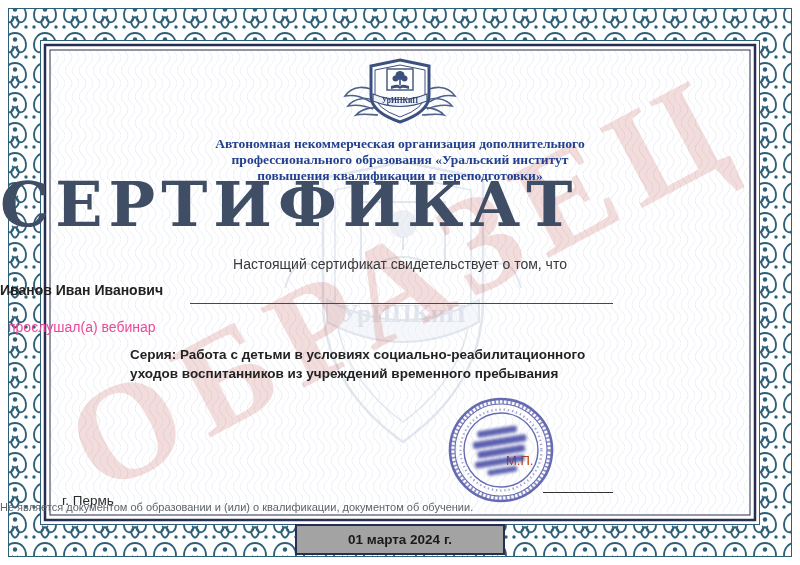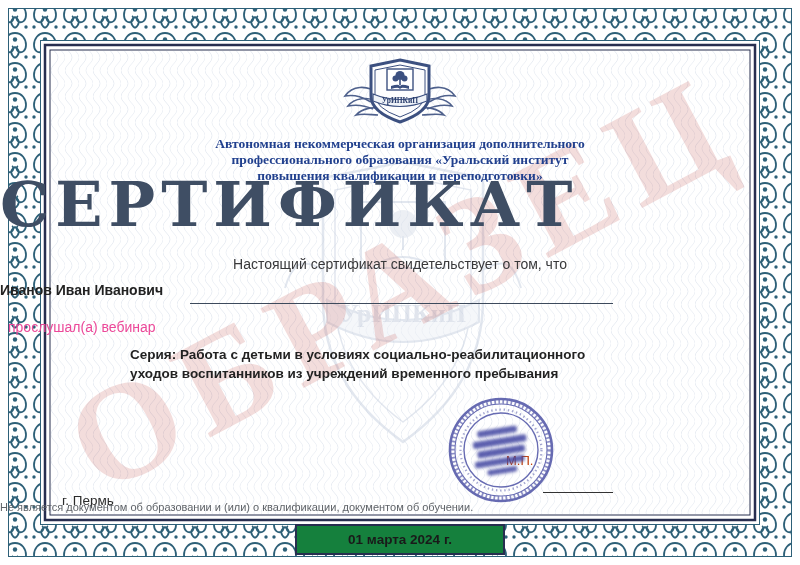--- a/index.html
+++ b/index.html
@@ -33,21 +33,21 @@
   .course{position:absolute;top:346px;left:50%;transform:translateX(-50%);width:540px;
           text-align:left;font-size:13.5px;font-weight:bold;line-height:18.5px;color:#222;}
   .city{position:absolute;left:62px;top:474px;font-size:13.5px;color:#2b2b2b;margin-top:19px;}
   .director{position:absolute;left:264px;top:461px;font-size:13px;line-height:15.5px;color:#2b2b2b;}
   .mp{position:absolute;left:506px;top:453px;font-size:13px;color:#c2410c;z-index:3;}
   .sigline{position:absolute;left:543px;top:492px;width:70px;border-top:1.5px solid #333;z-index:3;}
   .stamp{position:absolute;left:446px;top:395px;width:110px;height:110px;z-index:4;opacity:.85;}
   .disclaimer{position:absolute;top:501px;left:0;width:100%;text-align:left;
               font-size:11px;color:#5f6368;}
   .datebox{position:absolute;left:295px;top:524px;width:210px;height:31px;z-index:5;
-           background:#15803d;border:2.5px solid #272e4f;box-sizing:border-box;
+           background:#a3a3a3;border:2.5px solid #272e4f;box-sizing:border-box;
            display:flex;align-items:center;justify-content:center;
            font-size:13.5px;font-weight:bold;color:#1a1a1a;}
 </style>
 </head>
 <body>
 
 <div class="cert">
 
   <svg class="texture-svg" width="698" height="463">
     <defs>

